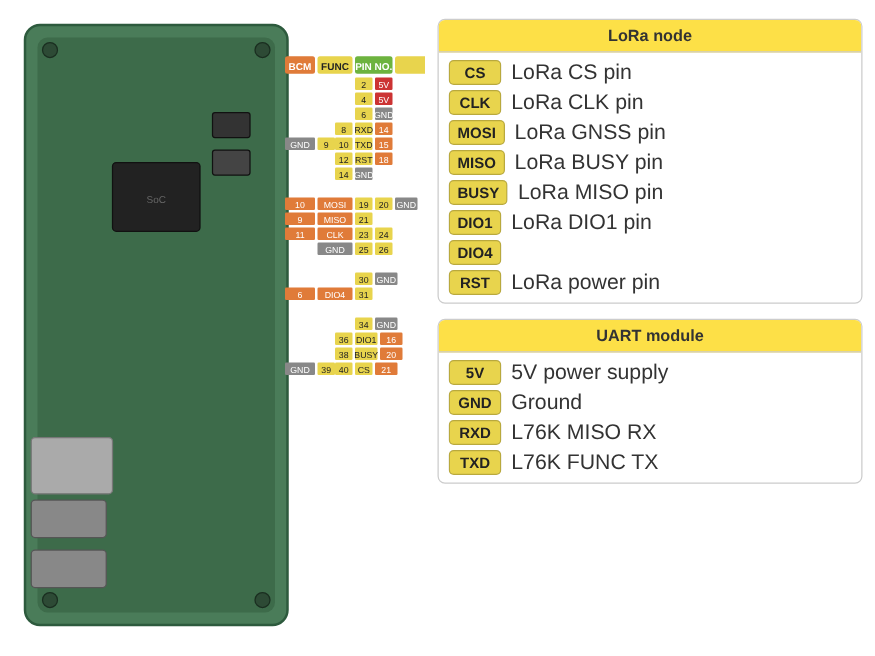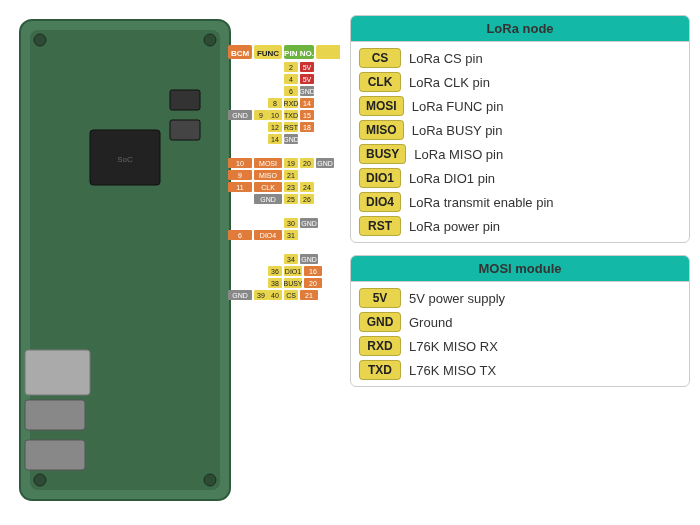--- a/index.html
+++ b/index.html
@@ -41,21 +41,21 @@
       flex-direction: column;
       gap: 12px;
       padding-top: 5px;
     }
     .legend-section {
       border: 1px solid #ccc;
       border-radius: 6px;
       overflow: hidden;
     }
     .legend-title {
-      background: #14b8a6;
+      background: #fde047;
       text-align: center;
       font-weight: bold;
       padding: 5px 0;
       font-size: 13px;
       color: #333;
       border-bottom: 1px solid #ccc;
     }
     .legend-rows {
       padding: 6px 8px;
       display: flex;
@@ -72,21 +72,21 @@
       min-width: 42px;
       text-align: center;
       padding: 2px 6px;
       border-radius: 4px;
       font-weight: bold;
       font-size: 12px;
       border: 1px solid rgba(0,0,0,0.2);
     }
     .badge-yellow { background: #e8d44d; color: #222; }
     .legend-desc {
-      font-size: 13px;
+      font-size: 17px;
       color: #333;
     }
   </style>
 </head>
 <body>
 
 <div class="container">
 
   <div class="board-area">
     <svg class="board-svg" viewBox="0 0 330 500" xmlns="http://www.w3.org/2000/svg">
@@ -255,60 +255,59 @@
       <div class="legend-row">
             <span class="pin-badge badge-yellow">CS</span>
             <span class="legend-desc">LoRa CS pin</span>
           </div>
           <div class="legend-row">
             <span class="pin-badge badge-yellow">CLK</span>
             <span class="legend-desc">LoRa CLK pin</span>
           </div>
           <div class="legend-row">
             <span class="pin-badge badge-yellow">MOSI</span>
-            <span class="legend-desc">LoRa FUNC pin</span>
+            <span class="legend-desc">LoRa GNSS pin</span>
           </div>
           <div class="legend-row">
             <span class="pin-badge badge-yellow">MISO</span>
             <span class="legend-desc">LoRa BUSY pin</span>
           </div>
           <div class="legend-row">
             <span class="pin-badge badge-yellow">BUSY</span>
             <span class="legend-desc">LoRa MISO pin</span>
           </div>
           <div class="legend-row">
             <span class="pin-badge badge-yellow">DIO1</span>
             <span class="legend-desc">LoRa DIO1 pin</span>
           </div>
           <div class="legend-row">
             <span class="pin-badge badge-yellow">DIO4</span>
-            <span class="legend-desc">LoRa transmit enable pin</span>
           </div>
           <div class="legend-row">
             <span class="pin-badge badge-yellow">RST</span>
             <span class="legend-desc">LoRa power pin</span>
           </div>
         </div>
     </div>
 
     <div class="legend-section">
-      <div class="legend-title">MOSI module</div>
+      <div class="legend-title">UART module</div>
       <div class="legend-rows">
       <div class="legend-row">
             <span class="pin-badge badge-yellow">5V</span>
             <span class="legend-desc">5V power supply</span>
           </div>
           <div class="legend-row">
             <span class="pin-badge badge-yellow">GND</span>
             <span class="legend-desc">Ground</span>
           </div>
           <div class="legend-row">
             <span class="pin-badge badge-yellow">RXD</span>
             <span class="legend-desc">L76K MISO RX</span>
           </div>
           <div class="legend-row">
             <span class="pin-badge badge-yellow">TXD</span>
-            <span class="legend-desc">L76K MISO TX</span>
+            <span class="legend-desc">L76K FUNC TX</span>
           </div>
         </div>
     </div>
   </div>
 </div>
 
 </body></html>

